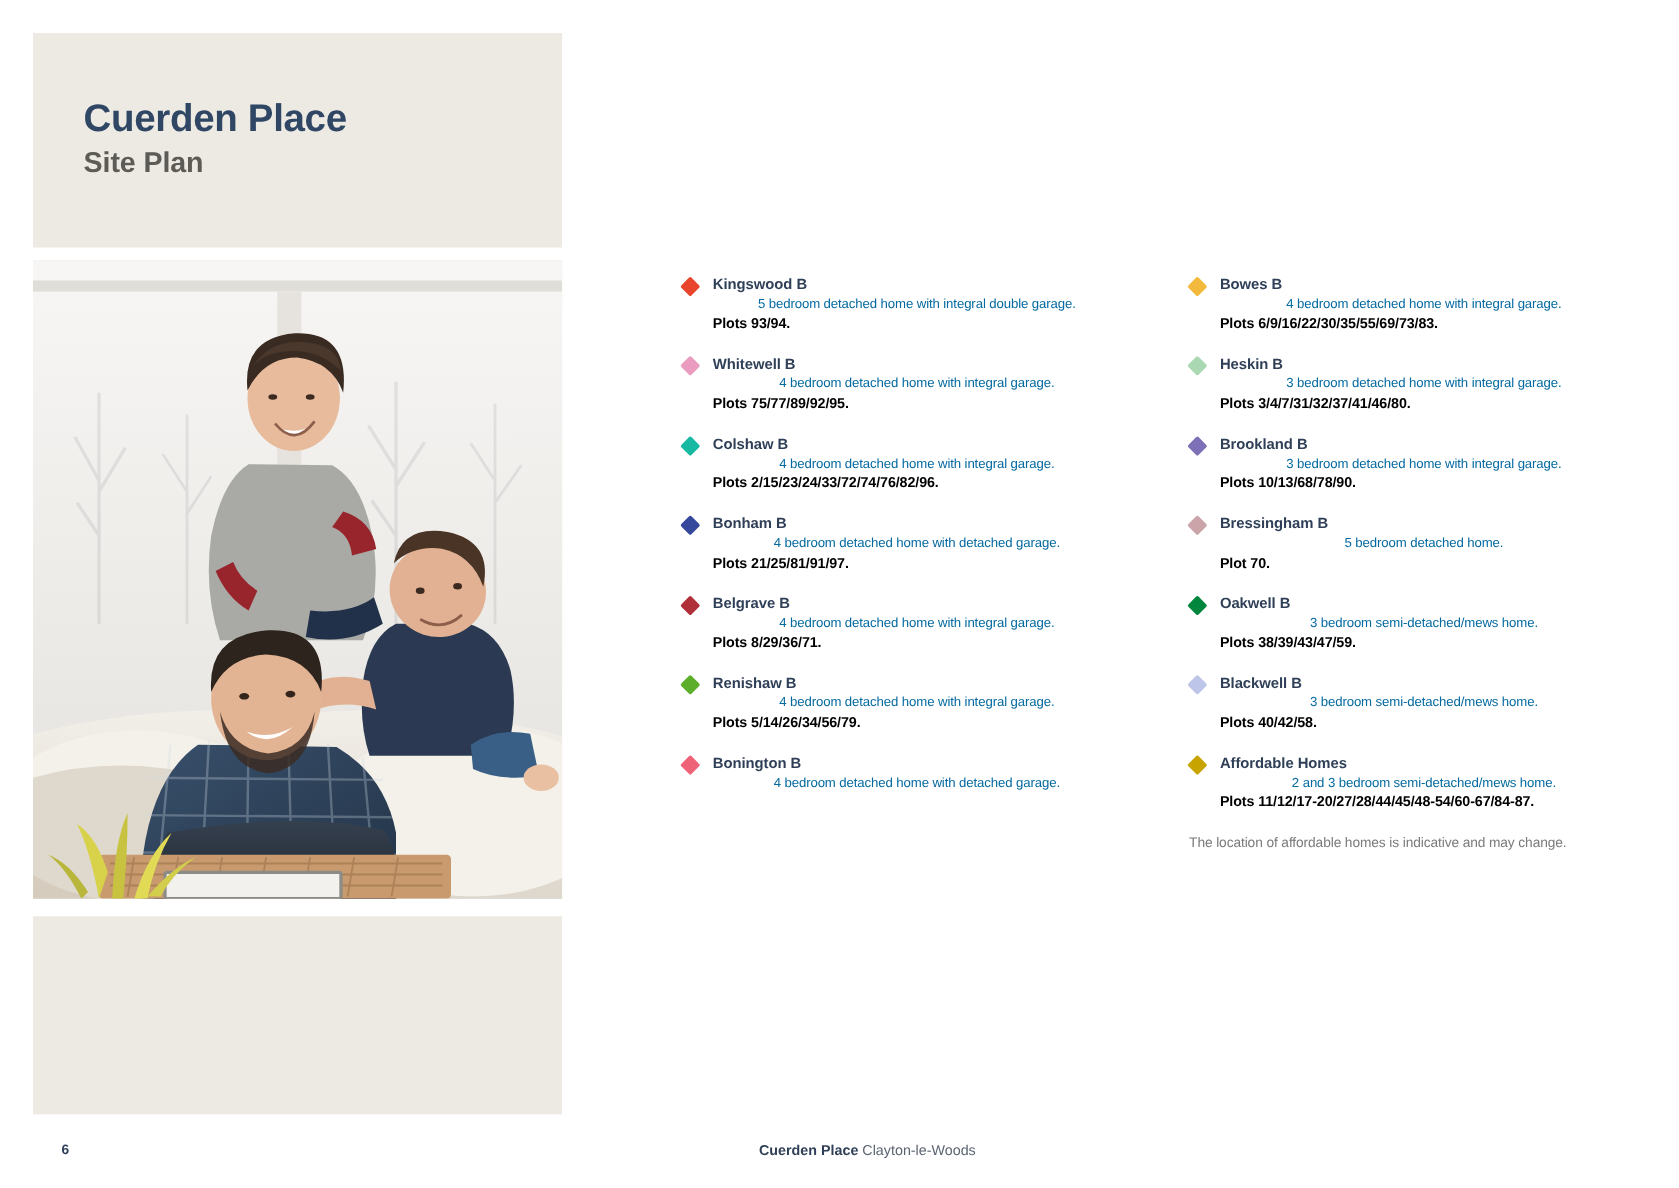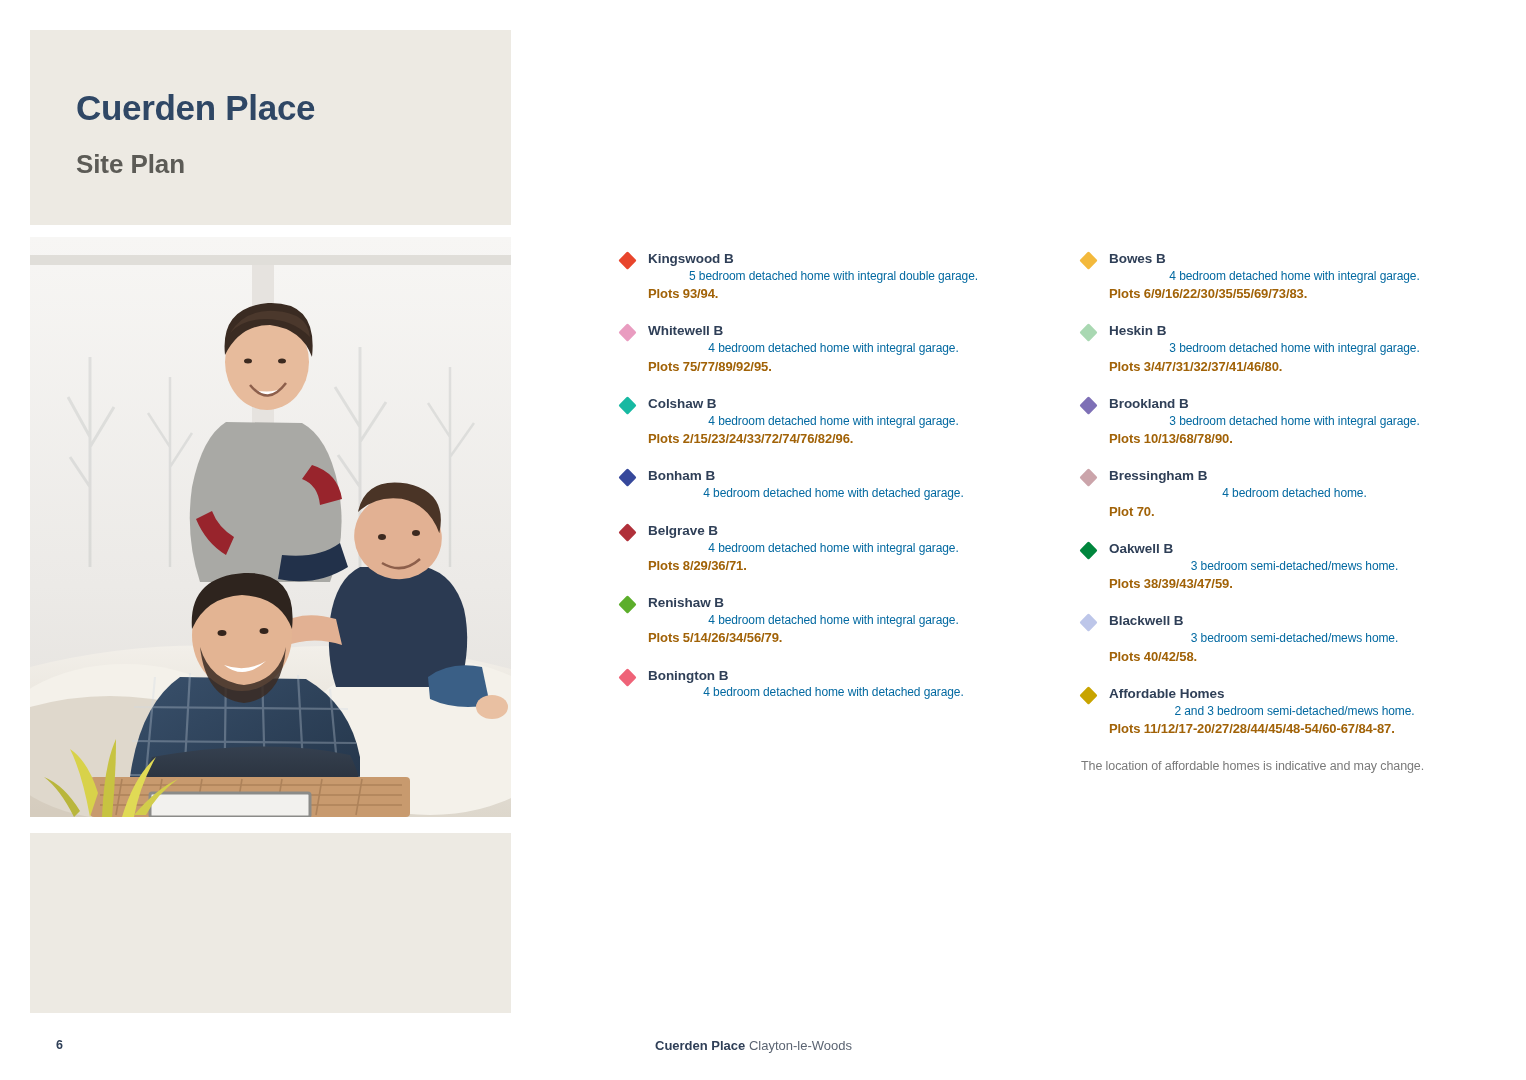--- a/index.html
+++ b/index.html
@@ -45,21 +45,21 @@
     line-height: 1.15;
     white-space: nowrap;
   }
 
   .page-subtitle {
     font-size: 26px;
     font-weight: bold;
     color: #5C5B56;
     letter-spacing: -0.1px;
     line-height: 1.2;
-    margin-top: 21px;
+    margin-top: 4px;
     white-space: nowrap;
   }
 
   
   .photo {
     position: absolute;
     left: 30px;
     top: 237px;
     width: 481px;
     height: 580px;
@@ -121,21 +121,21 @@
     font-weight: normal;
     color: #0369a1;
     line-height: 1.45;
     letter-spacing: -0.1px;
     text-align: center;
   }
 
   .legend-plots {
     font-size: 13px;
     font-weight: bold;
-    color: #a16207;
+    color: #000000;
     line-height: 1.4;
     letter-spacing: -0.1px;
   }
 
   .legend-note {
     margin-top: 13px;
     font-size: 12.5px;
     color: #7A7A7A;
     line-height: 1.4;
     letter-spacing: -0.1px;
@@ -146,21 +146,21 @@
     position: absolute;
     left: 56px;
     top: 1038px;
     font-size: 12.5px;
     font-weight: bold;
     color: #2F3F57;
   }
 
   .footer-center {
     position: absolute;
-    left: 655px;
+    left: 690px;
     top: 1038px;
     font-size: 13px;
     color: #5B6472;
     white-space: nowrap;
   }
 
   .footer-brand {
     font-weight: bold;
     color: #2F3F57;
   }
@@ -311,20 +311,21 @@
       <div class="legend-item">
         <span class="diamond" style="background: rgb(23, 185, 162);"></span>
         <div class="legend-name">Colshaw B</div>
         <div class="legend-desc">4 bedroom detached home with integral garage.</div>
         <div class="legend-plots">Plots 2/15/23/24/33/72/74/76/82/96.</div>
       </div>
       <div class="legend-item">
         <span class="diamond" style="background: rgb(54, 72, 155);"></span>
         <div class="legend-name">Bonham B</div>
         <div class="legend-desc">4 bedroom detached home with detached garage.</div>
+        <div class="legend-plots">Plots 21/25/81/91/97.</div>
       </div>
       <div class="legend-item">
         <span class="diamond" style="background: rgb(176, 48, 58);"></span>
         <div class="legend-name">Belgrave B</div>
         <div class="legend-desc">4 bedroom detached home with integral garage.</div>
         <div class="legend-plots">Plots 8/29/36/71.</div>
       </div>
       <div class="legend-item">
         <span class="diamond" style="background: rgb(92, 174, 43);"></span>
         <div class="legend-name">Renishaw B</div>
@@ -353,21 +354,21 @@
       </div>
       <div class="legend-item">
         <span class="diamond" style="background: rgb(126, 112, 182);"></span>
         <div class="legend-name">Brookland B</div>
         <div class="legend-desc">3 bedroom detached home with integral garage.</div>
         <div class="legend-plots">Plots 10/13/68/78/90.</div>
       </div>
       <div class="legend-item">
         <span class="diamond" style="background: rgb(203, 164, 170);"></span>
         <div class="legend-name">Bressingham B</div>
-        <div class="legend-desc">4 bedroom detached home.</div>
+        <div class="legend-desc">5 bedroom detached home.</div>
         <div class="legend-plots">Plot 70.</div>
       </div>
       <div class="legend-item">
         <span class="diamond" style="background: rgb(0, 134, 61);"></span>
         <div class="legend-name">Oakwell B</div>
         <div class="legend-desc">3 bedroom semi-detached/mews home.</div>
         <div class="legend-plots">Plots 38/39/43/47/59.</div>
       </div>
       <div class="legend-item">
         <span class="diamond" style="background: rgb(189, 198, 233);"></span>

